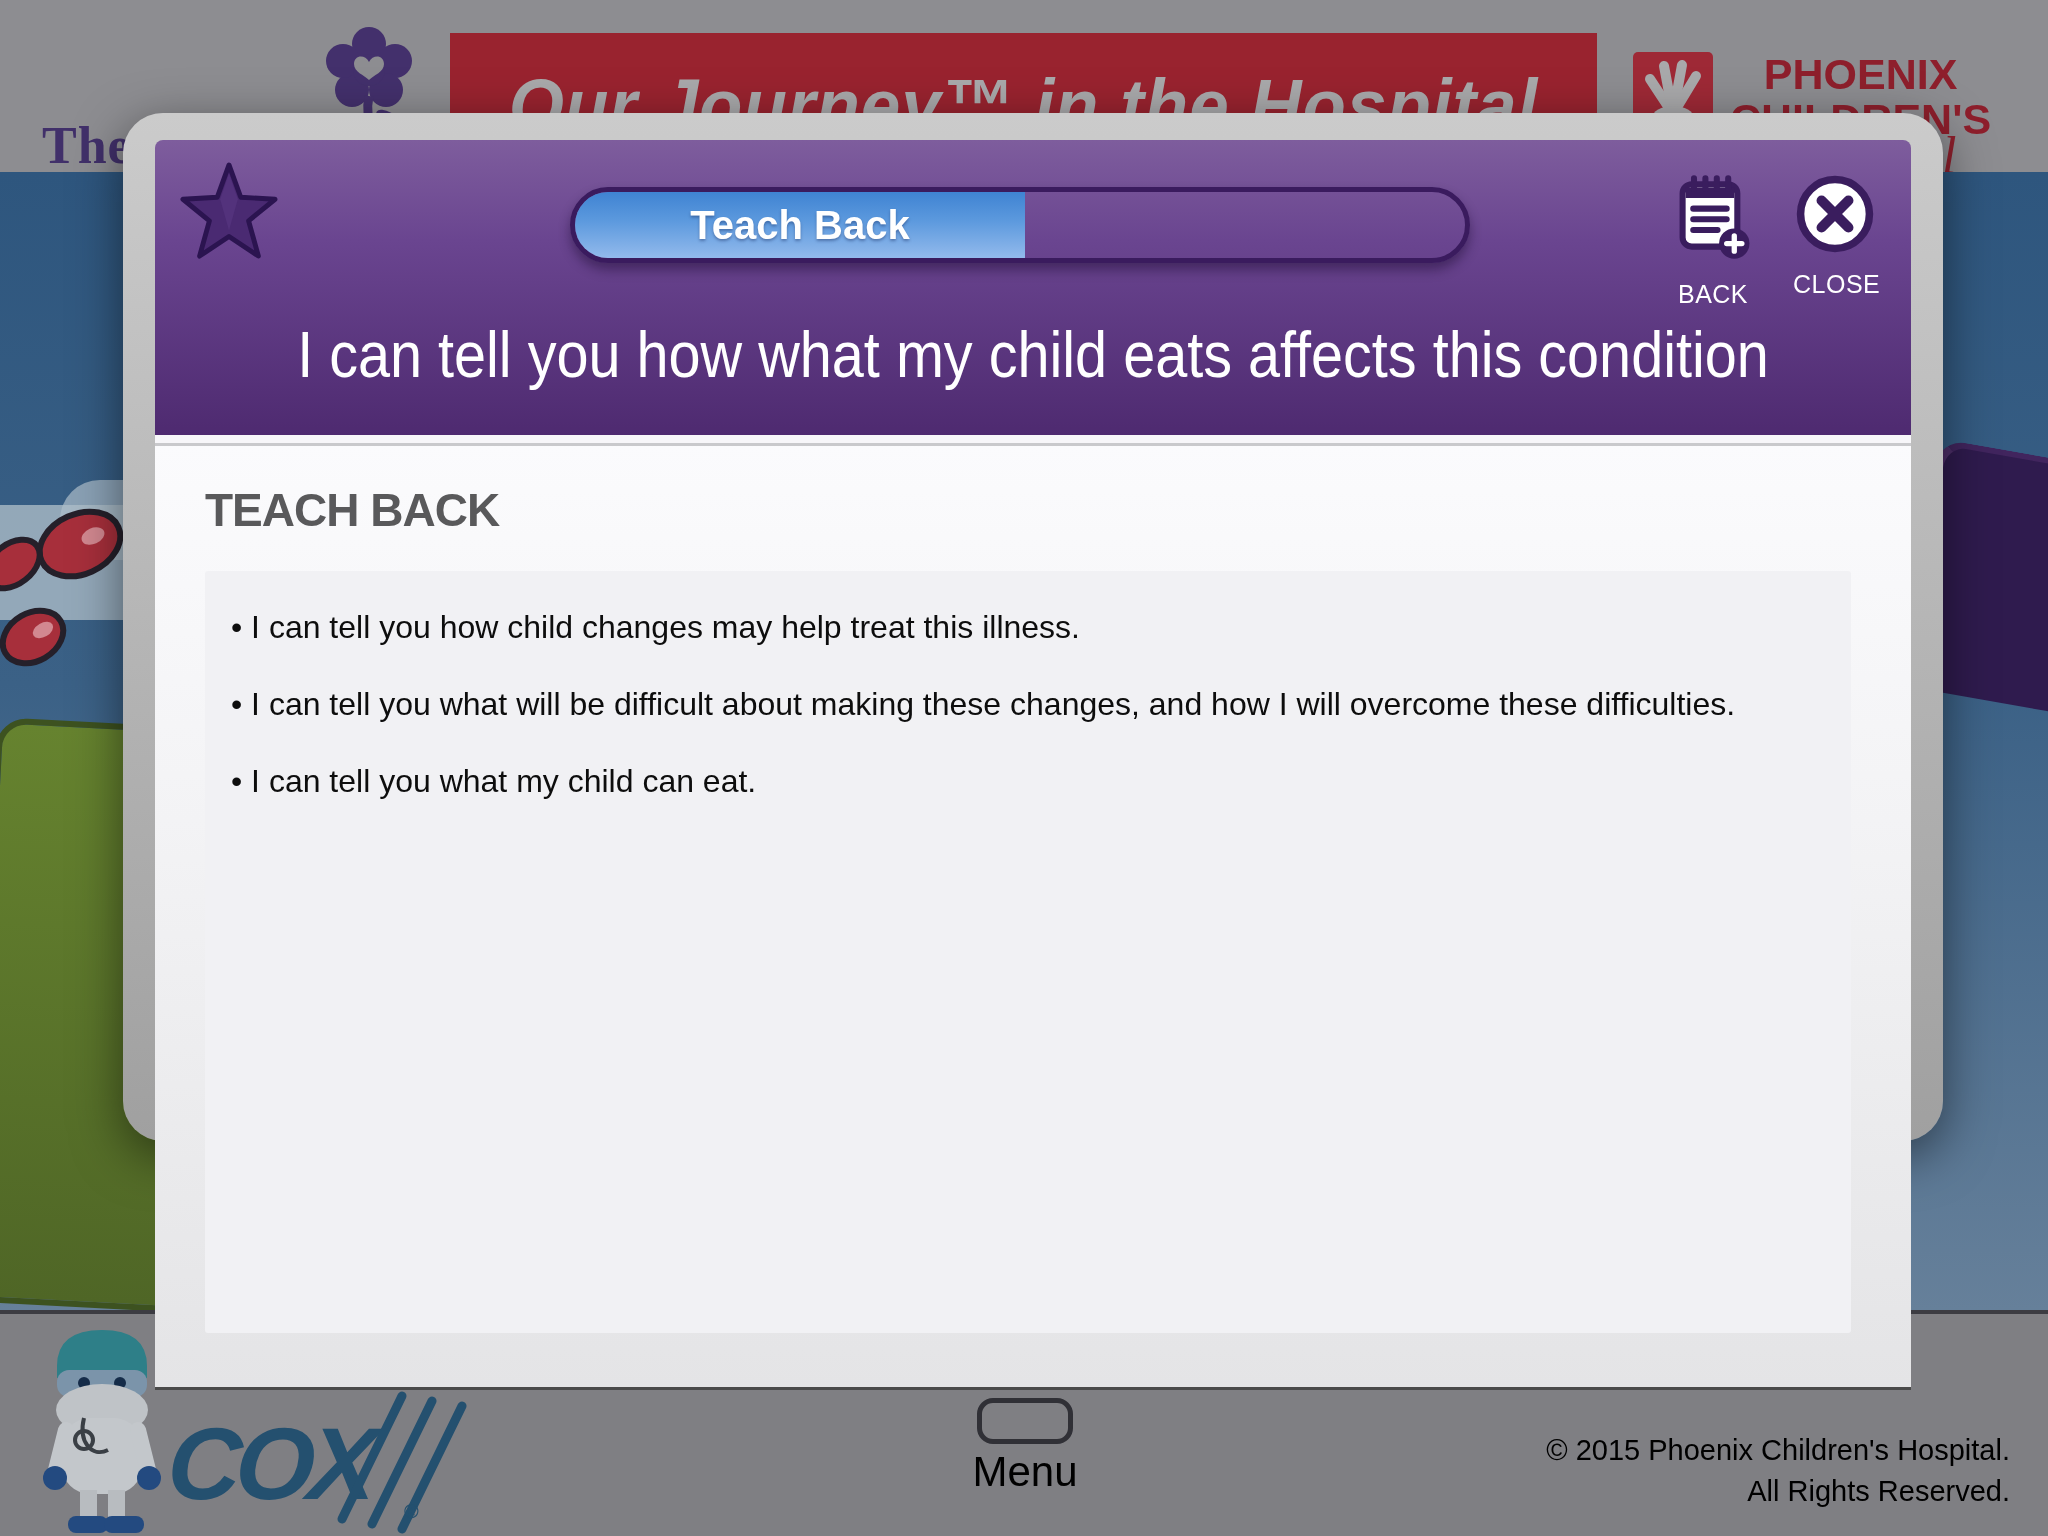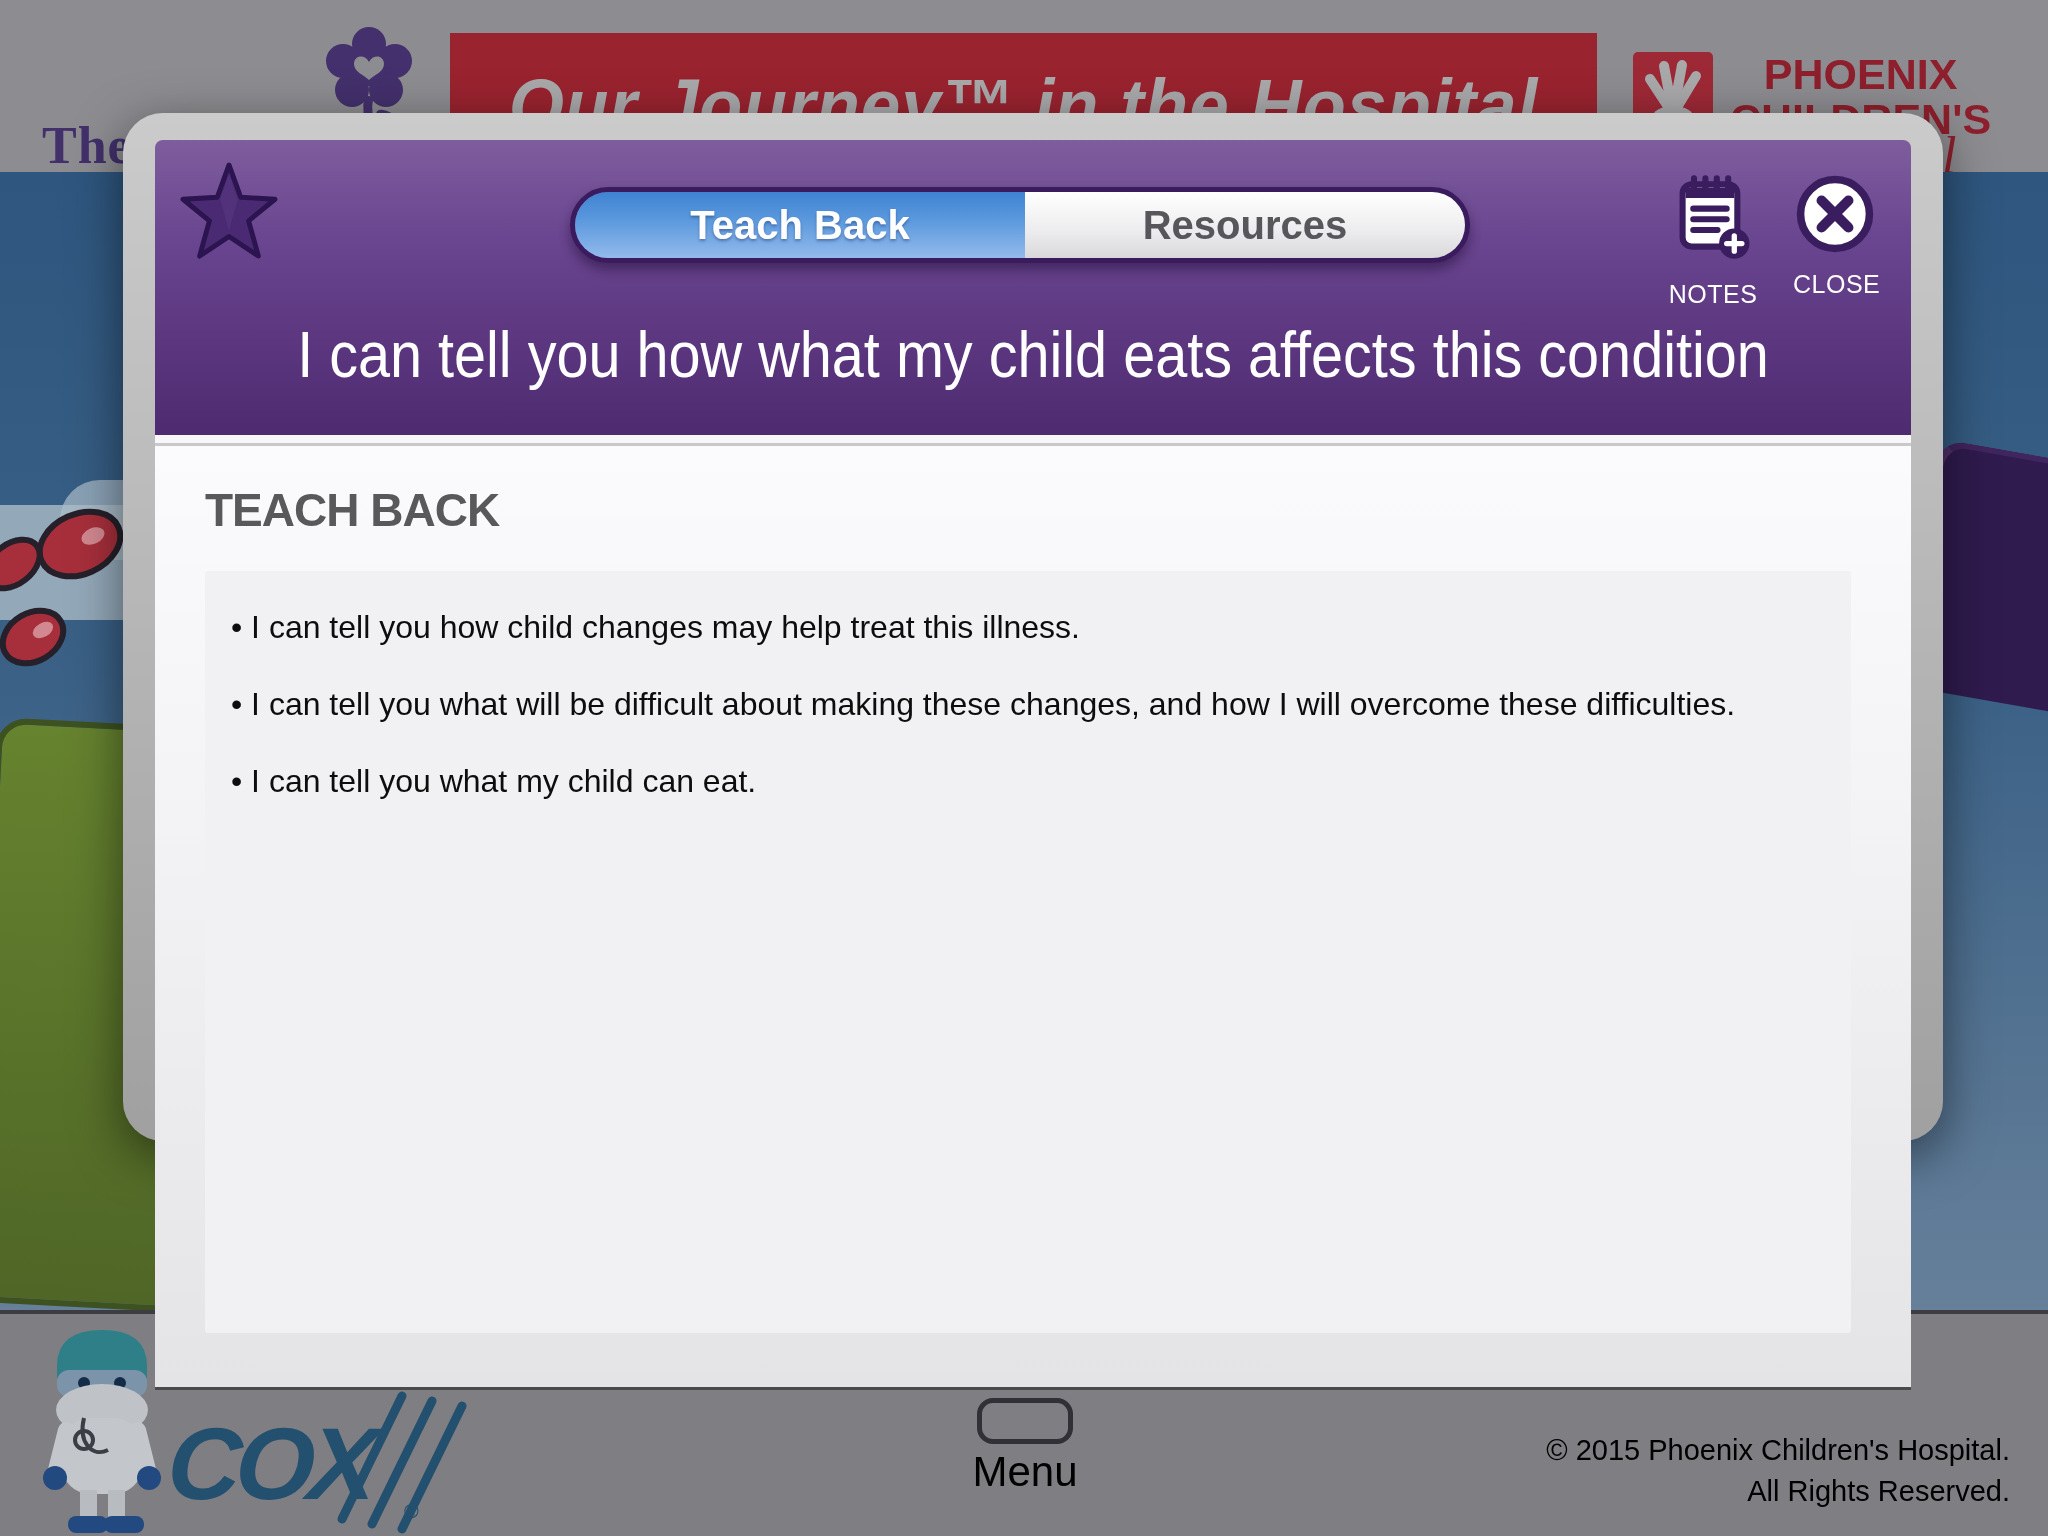--- a/index.html
+++ b/index.html
@@ -245,35 +245,32 @@
       <div class="modal-header">
         <svg class="abs star-wrap" viewBox="0 0 100 100">
           <polygon points="50,3 62,36 97,38 70,60 80,96 50,76 20,96 30,60 3,38 38,36" fill="#4a2a72" stroke="#2b1450" stroke-width="5" stroke-linejoin="round"></polygon>
           <polygon points="50,12 59,38 50,70 41,38" fill="#5b3a85" opacity="0.5"></polygon>
         </svg>
 
         <div class="abs tab-pill">
           <div class="tab tab-active">
             <span>Teach Back</span>
           </div>
-          <div class="tab tab-inactive">
-            <span>Resources</span>
-          </div>
         </div>
 
         <div class="abs notes-btn">
           <svg width="76" height="98" viewBox="0 0 100 118">
             <rect x="10" y="16" width="72" height="82" rx="12" fill="#ffffff" stroke="#3a1d5e" stroke-width="8"></rect>
             <rect x="14" y="20" width="64" height="14" fill="#3a1d5e"></rect>
             <path d="M25 22 L25 8 M40 22 L40 8 M55 22 L55 8 M70 22 L70 8" stroke="#3a1d5e" stroke-width="8" stroke-linecap="round"></path>
             <path d="M24 48 L68 48 M24 62 L68 62 M24 76 L56 76" stroke="#3a1d5e" stroke-width="8" stroke-linecap="round"></path>
             <circle cx="78" cy="94" r="20" fill="#3a1d5e"></circle>
             <path d="M78 84 L78 104 M68 94 L88 94" stroke="#ffffff" stroke-width="7" stroke-linecap="round"></path>
           </svg>
-          <div class="icon-label">NOTES</div>
+          <div class="icon-label">BACK</div>
         </div>
 
         <div class="abs close-btn">
           <svg width="84" height="84" viewBox="0 0 100 100">
             <circle cx="50" cy="50" r="41" fill="#ffffff" stroke="#3a1d5e" stroke-width="9"></circle>
             <path d="M34 34 L66 66 M66 34 L34 66" stroke="#3a1d5e" stroke-width="12" stroke-linecap="round"></path>
           </svg>
           <div class="icon-label">CLOSE</div>
         </div>
 

